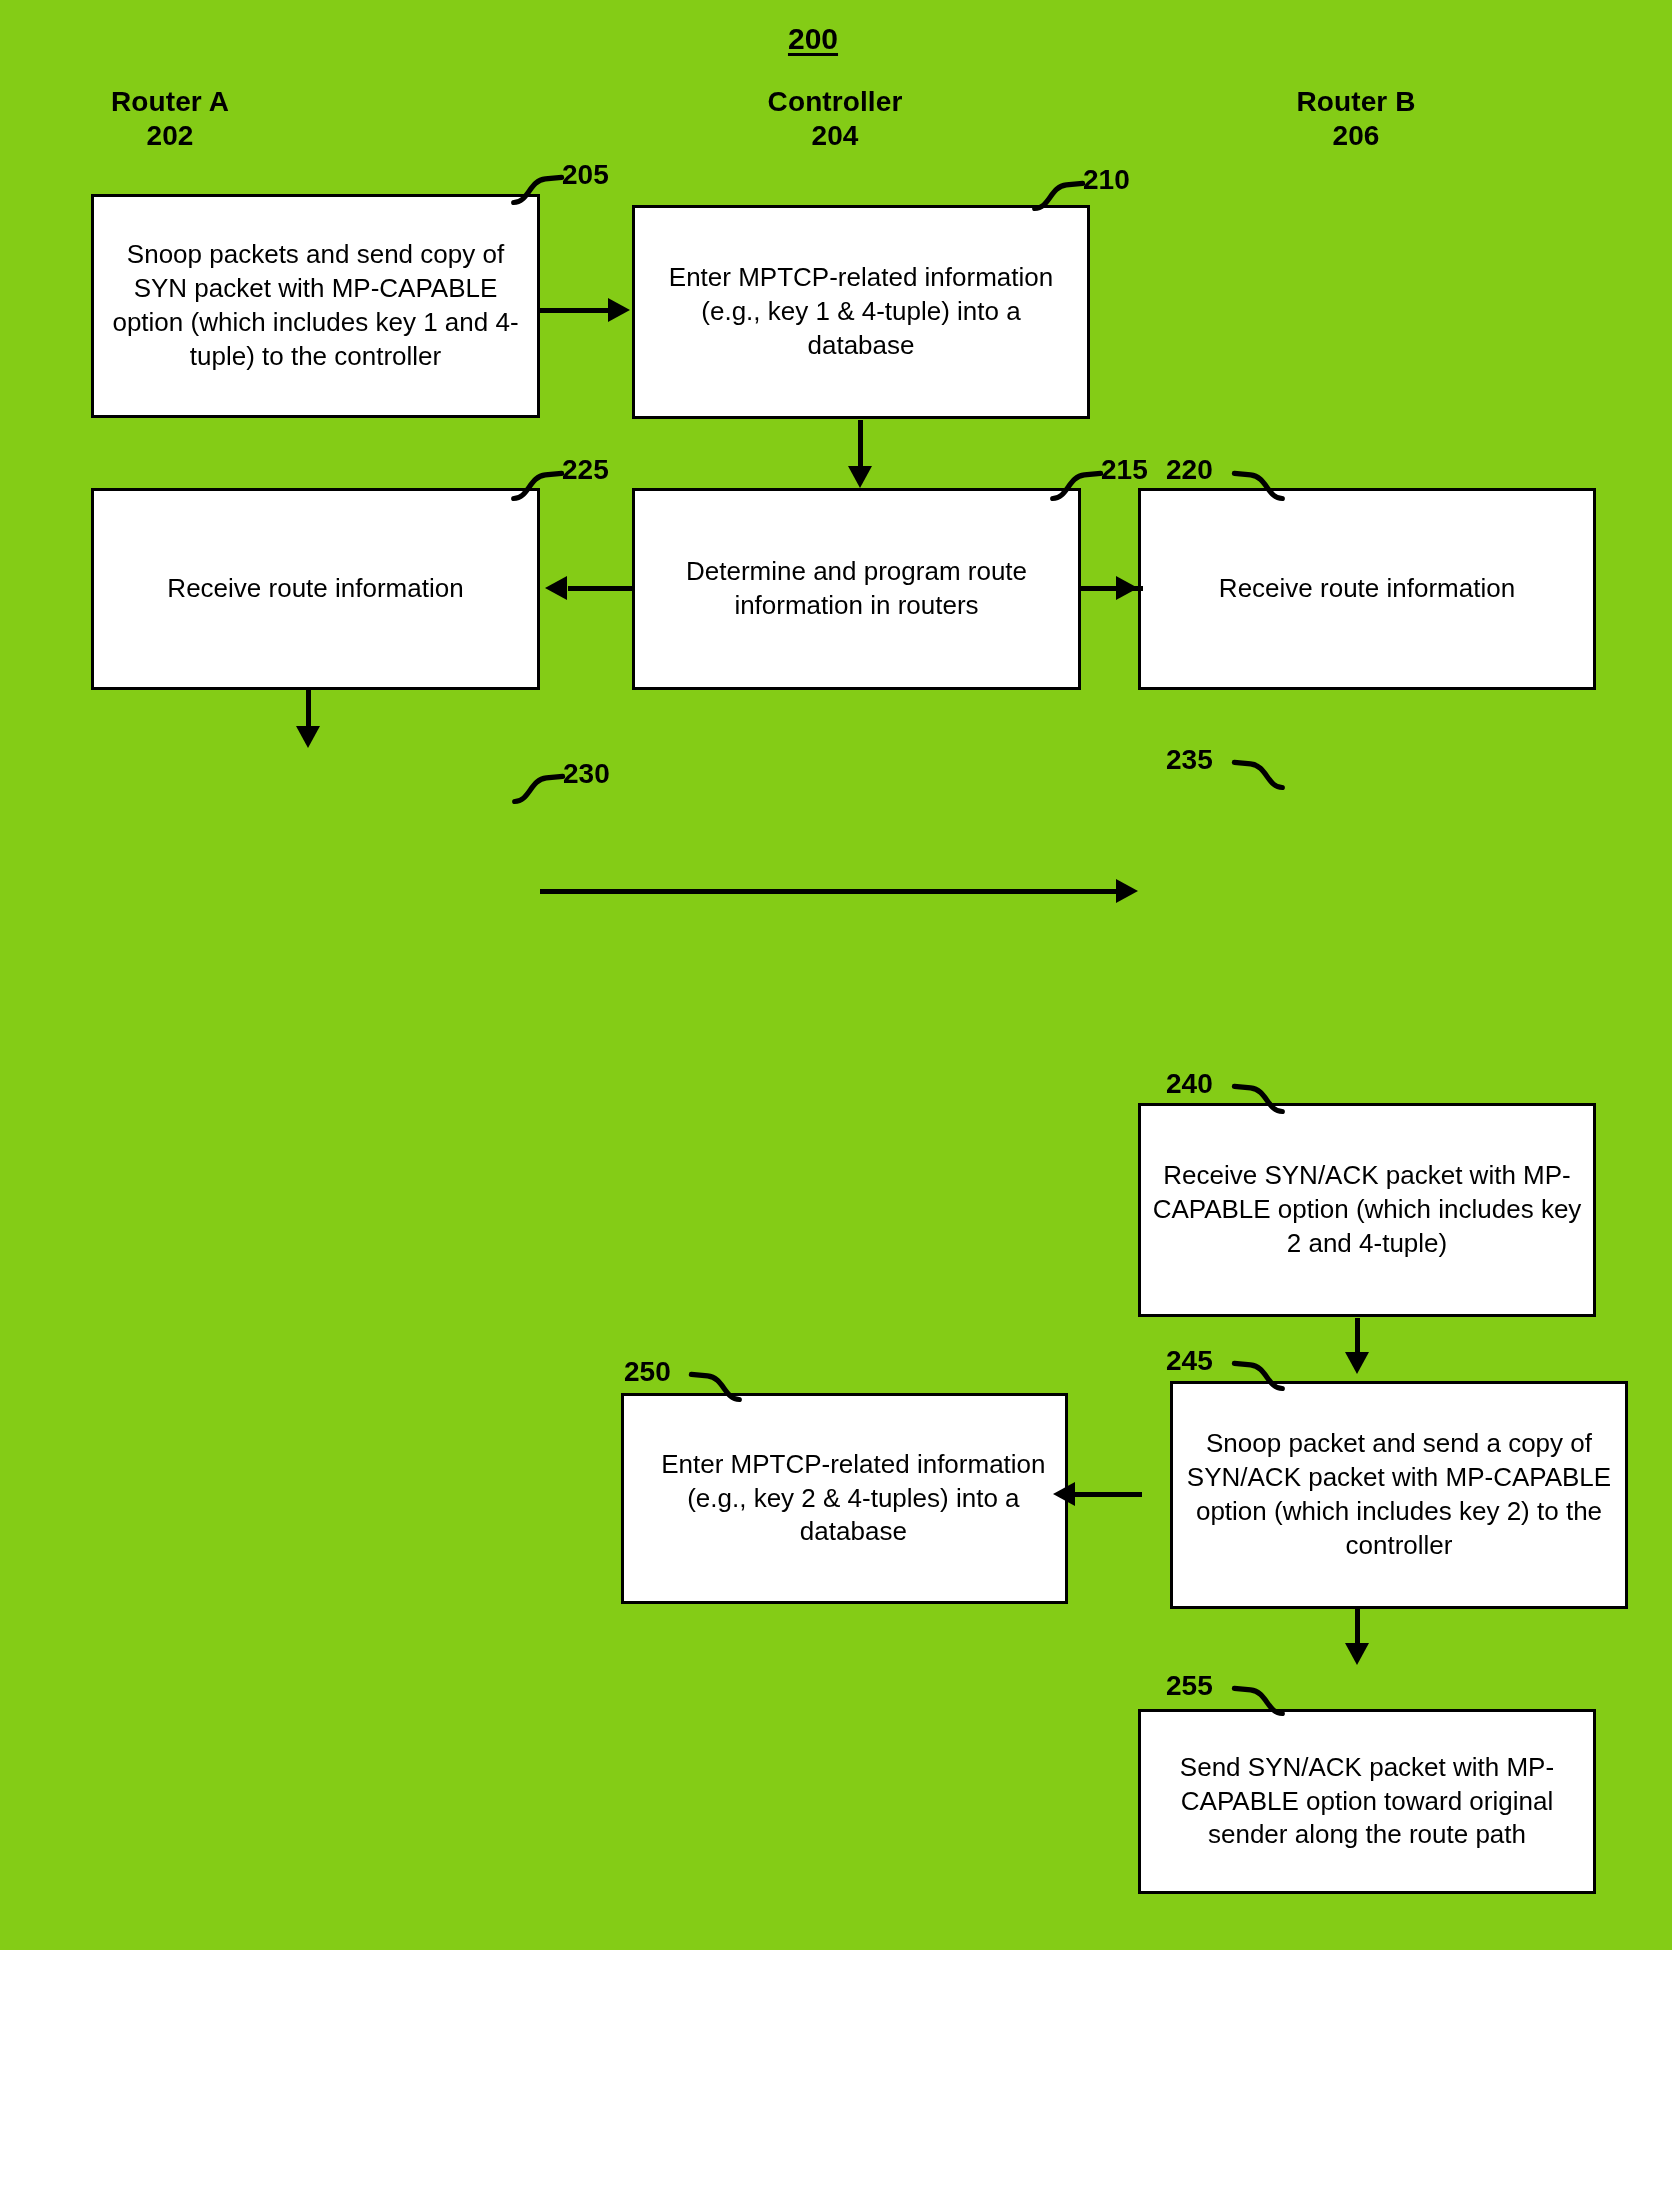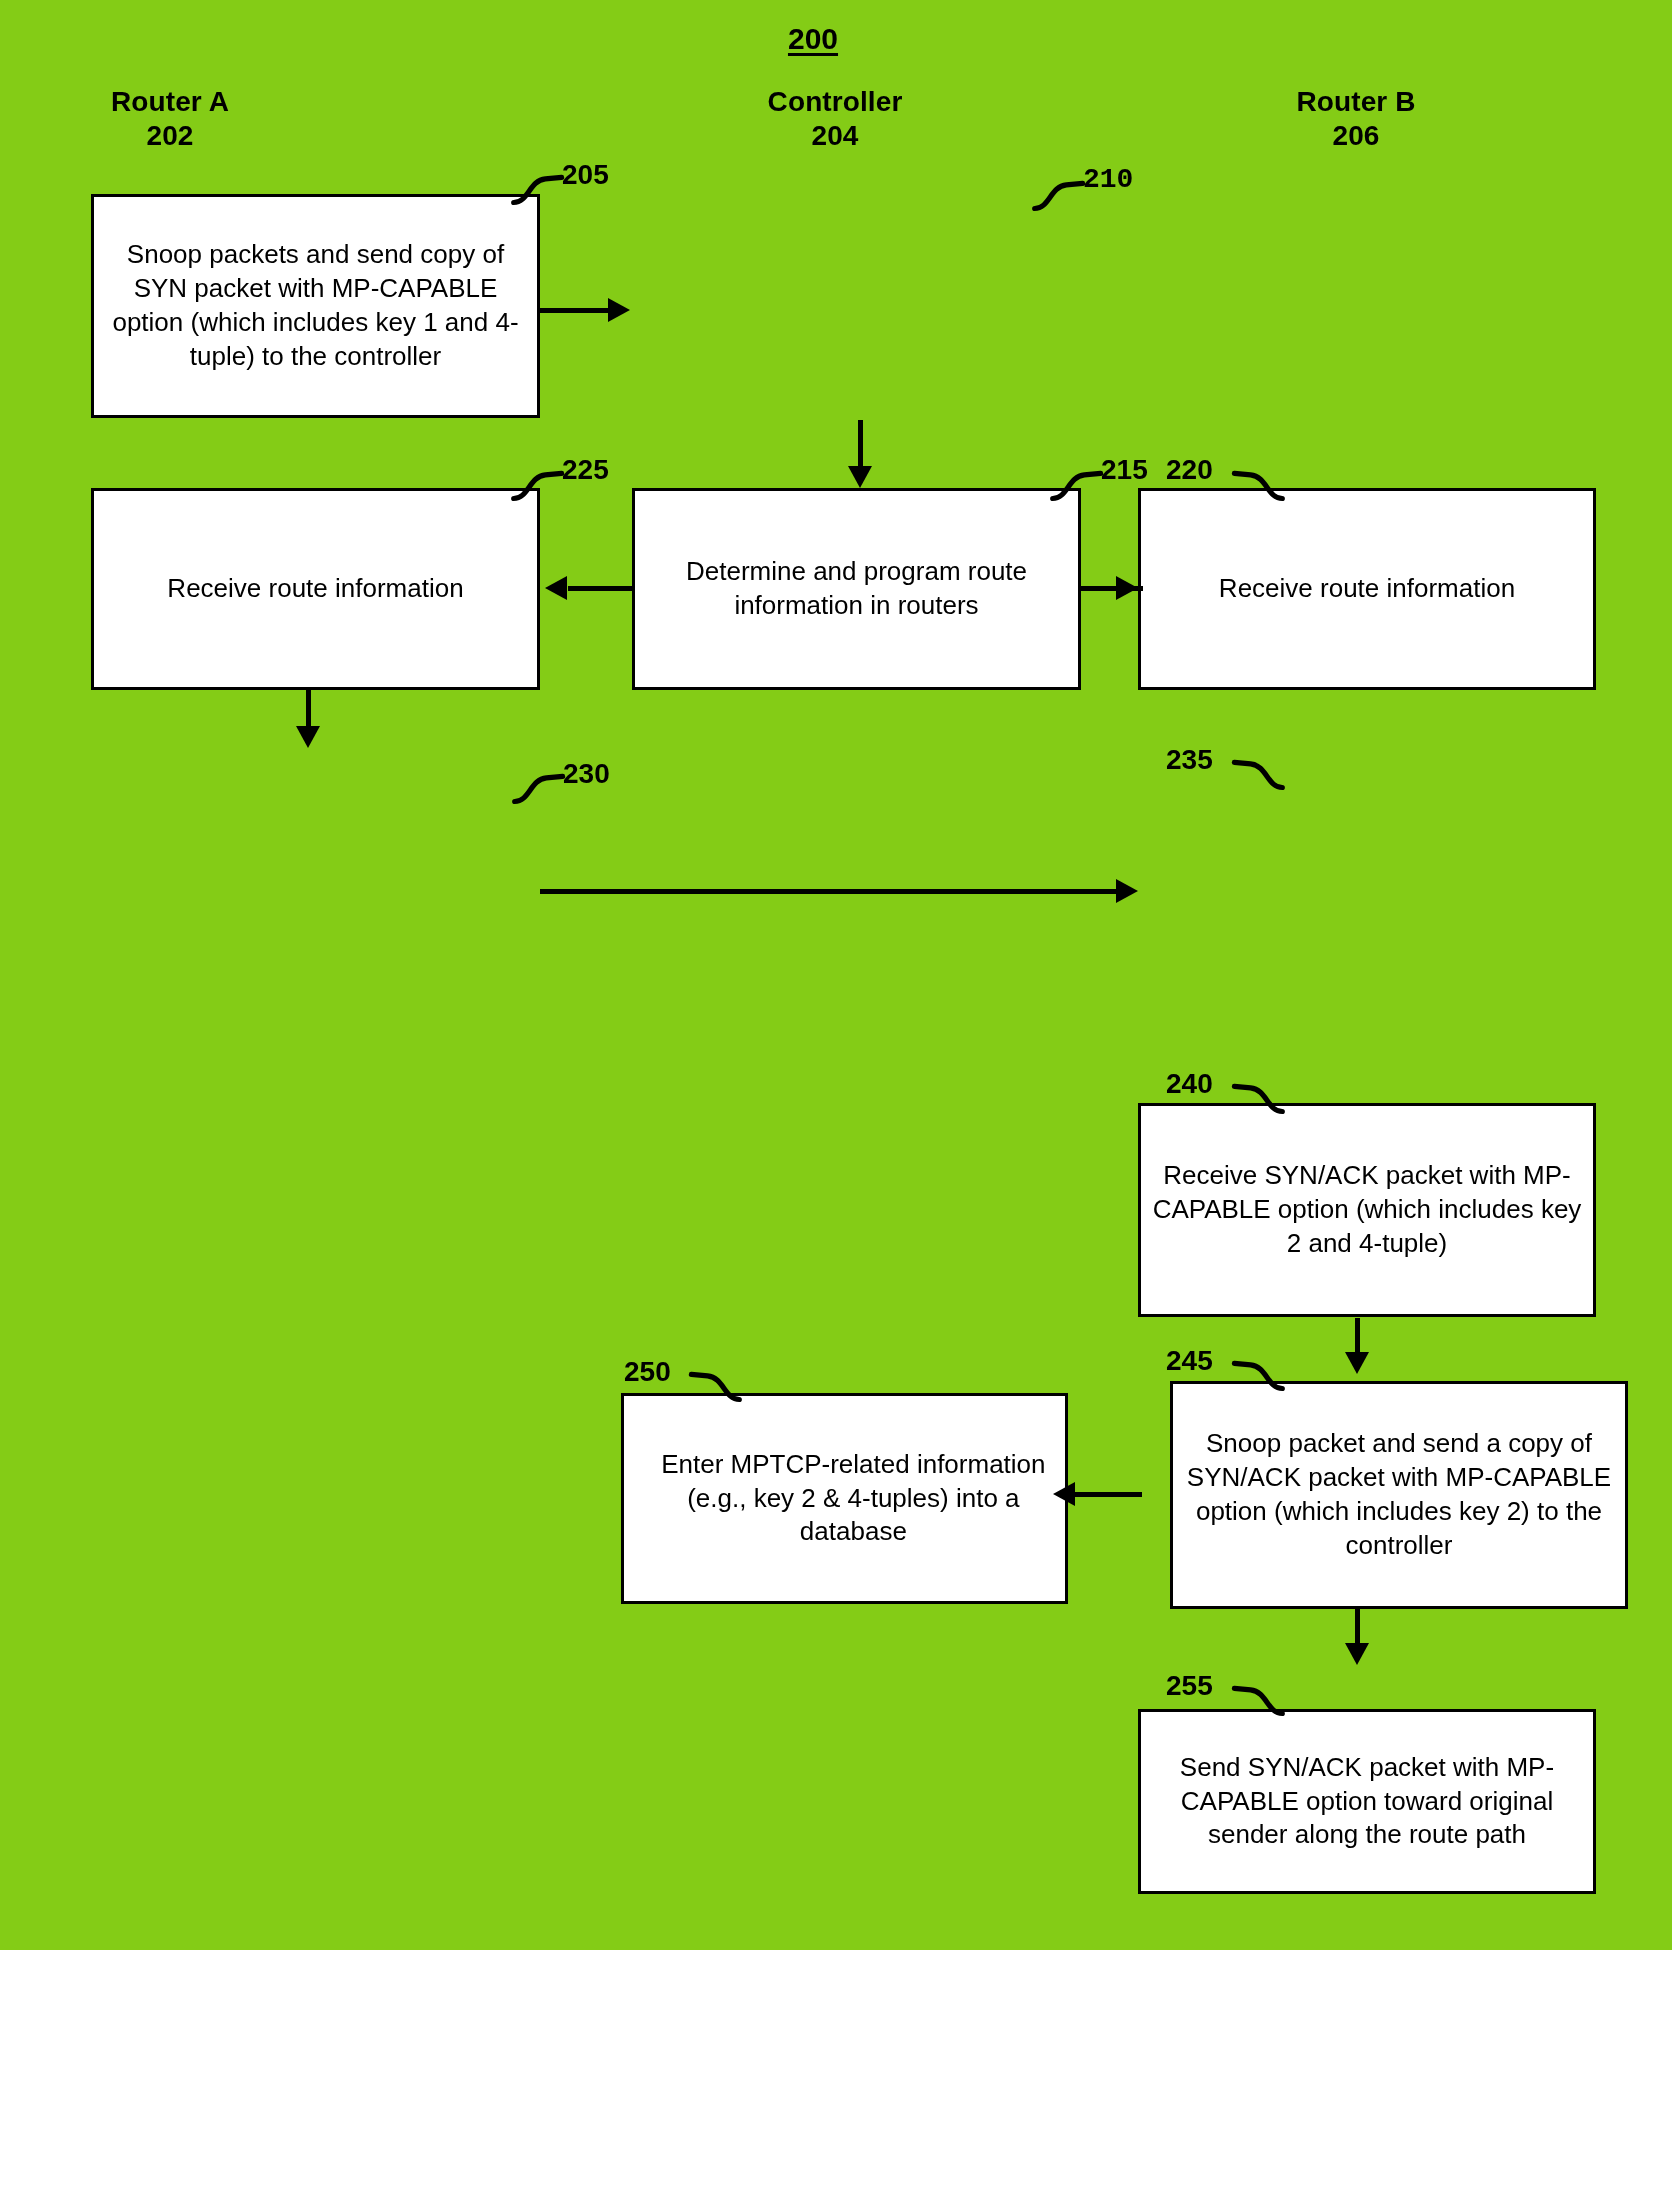--- a/index.html
+++ b/index.html
@@ -133,21 +133,24 @@
   </div>
 
   <div class="box" style="left:91px; top:194px; width:449px; height:224px;">
     <span class="txt">Snoop packets and send copy of SYN packet with MP-CAPABLE option (which includes key 1 and 4-tuple) to the controller</span>
   </div>
   <div class="ref" style="left:562px; top:161px;">205</div>
   <svg class="leader" style="left:510px; top:170px;" width="59" height="37" viewBox="0 0 80 50">
     <path d="M 5 44 C 25 44, 26 14, 48 12 L 70 10" stroke="#000" stroke-width="7" fill="none" stroke-linecap="round"></path>
   </svg>
 
-  <div class="ref" style="left:1083px; top:166px;font-family:Liberation Mono, monospace;">210</div>
+  <div class="box" style="left:632px; top:205px; width:458px; height:214px;">
+    <span class="txt">Enter MPTCP-related information (e.g., key  1 &amp; 4-tuple) into a database</span>
+  </div>
+  <div class="ref" style="left:1083px; top:166px;">210</div>
   <svg class="leader" style="left:1031px; top:176px;" width="59" height="37" viewBox="0 0 80 50">
     <path d="M 5 44 C 25 44, 26 14, 48 12 L 70 10" stroke="#000" stroke-width="7" fill="none" stroke-linecap="round"></path>
   </svg>
 
   <div class="conn h" style="left:540px; top:308px; width:70px;"></div>
   <div class="arrow right" style="left:608px; top:298px;"></div>
 
   <div class="conn v" style="left:858px; top:420px; height:52px;"></div>
   <div class="arrow down" style="left:848px; top:466px;"></div>
 

